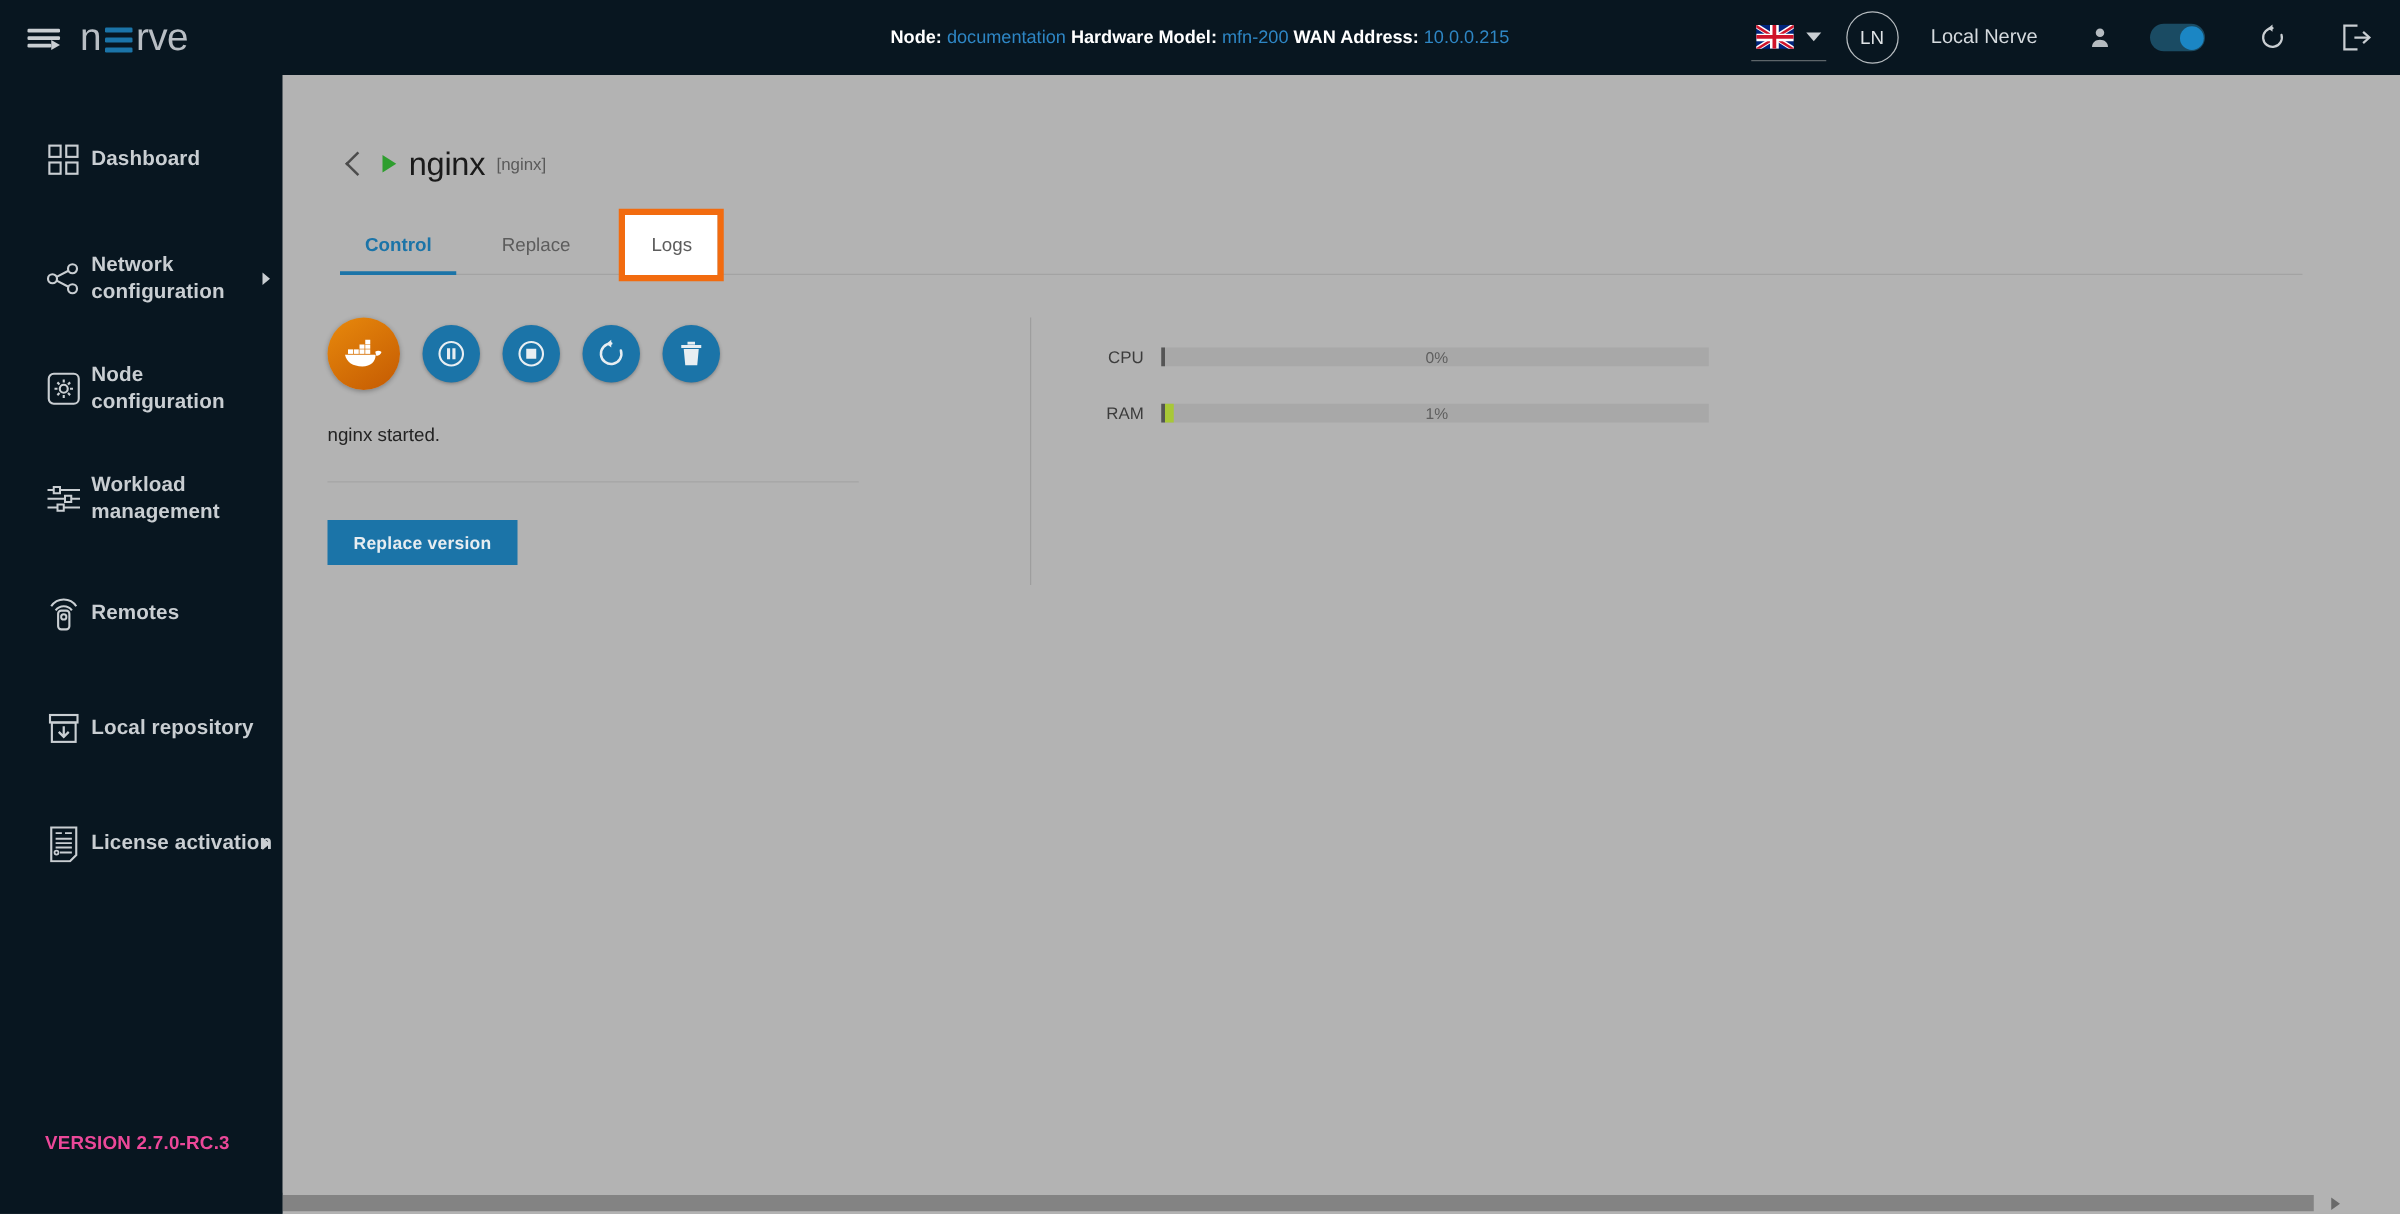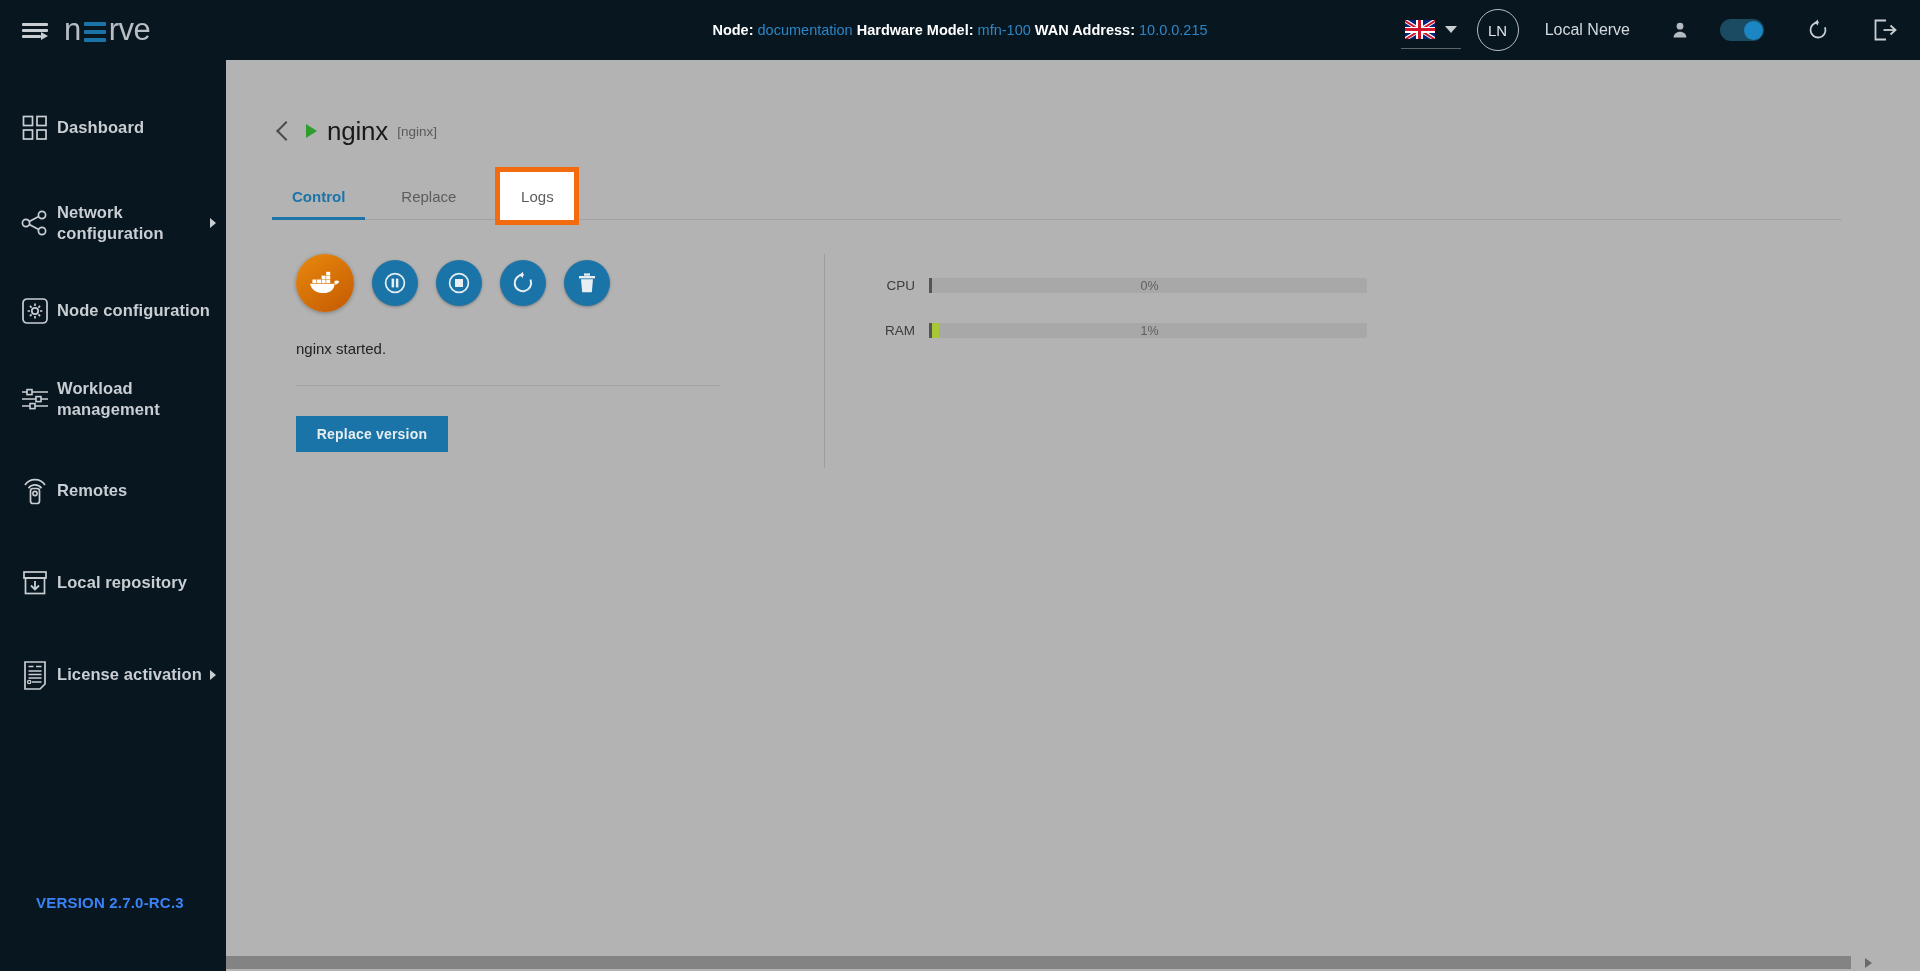--- a/index.html
+++ b/index.html
@@ -116,38 +116,38 @@
   .ic-btn.refresh { margin-right: 42px; }
 
   
   .sidebar {
     position: absolute; top: 60px; left: 0;
     width: 226px; height: 911px;
     background: #081620; z-index: 20;
   }
   .nav-item {
     display: flex; align-items: center;
-    height: 60px; padding-left: 13px;
+    height: 60px; padding-left: 29px;
     position: relative; cursor: pointer;
   }
   .nav-icon { width: 44px; flex: 0 0 44px; display: flex; align-items: center; justify-content: center; }
   .nav-label {
     font-size: 16.5px; font-weight: 700; color: #c9ced2;
     line-height: 1.28; letter-spacing: 0.1px;
   }
   .nav-arrow {
     position: absolute; right: 10px; top: 50%; transform: translateY(-50%);
     width: 0; height: 0;
     border-top: 5px solid transparent; border-bottom: 5px solid transparent;
     border-left: 6px solid #c9ced2;
   }
   .version {
-    position: absolute; bottom: 16px; left: 0; width: 226px;
+    position: absolute; bottom: 4px; left: 0; width: 226px;
     padding: 0 0 44px 36px;
-    font-size: 15px; font-weight: 700; color: #3b82f6; letter-spacing: 0.2px;
+    font-size: 15px; font-weight: 700; color: #ec4899; letter-spacing: 0.2px;
   }
 
   
   .main {
     position: absolute; top: 60px; left: 226px;
     width: 1694px; height: 911px;
     background: #b3b3b3; overflow: hidden;
   }
   .page-head {
     display: flex; align-items: center;
@@ -190,21 +190,21 @@
   .tab.active::after {
     content:''; position: absolute; left: 0; right: 0; bottom: 0;
     height: 3px; background: #1b74a8;
   }
   .tab.highlighted {
     background: #fff; outline: 5px solid #f26b0f; z-index: 5;
     color: #5c5c5c;
   }
 
   .panes { display: flex; margin: 34px 0 0 0; }
-  .left-pane { width: 520px; padding-left: 70px; position: relative; }
+  .left-pane { width: 520px; padding-left: 36px; position: relative; }
   .ctl-row { display: flex; align-items: center; gap: 18px; }
   .ctl-btn {
     width: 46px; height: 46px; border-radius: 50%;
     background: #1b74a8; display: flex; align-items: center; justify-content: center;
     cursor: pointer; box-shadow: 0 1px 3px rgba(0,0,0,.3);
   }
   .docker-btn {
     width: 58px; height: 58px; border-radius: 50%;
     background: linear-gradient(145deg,#e8890c,#c45a02);
     display:flex; align-items:center; justify-content:center;
@@ -281,21 +281,21 @@
         <span></span>
       </span>
     <span>rve</span>
   </div>
 
   <div class="topbar-center">
     <div class="info">
       <span class="lbl">Node:</span>
       <span class="val">documentation</span>
       <span class="lbl">Hardware Model:</span>
-      <span class="val">mfn-100</span>
+      <span class="val">mfn-200</span>
       <span class="lbl">WAN Address:</span>
       <span class="val">10.0.0.215</span>
     </div>
   </div>
 
   <div class="topbar-right">
     <div class="flagbox">
       <span class="flag">
         <span class="d1"></span>
           <span class="d2"></span>

